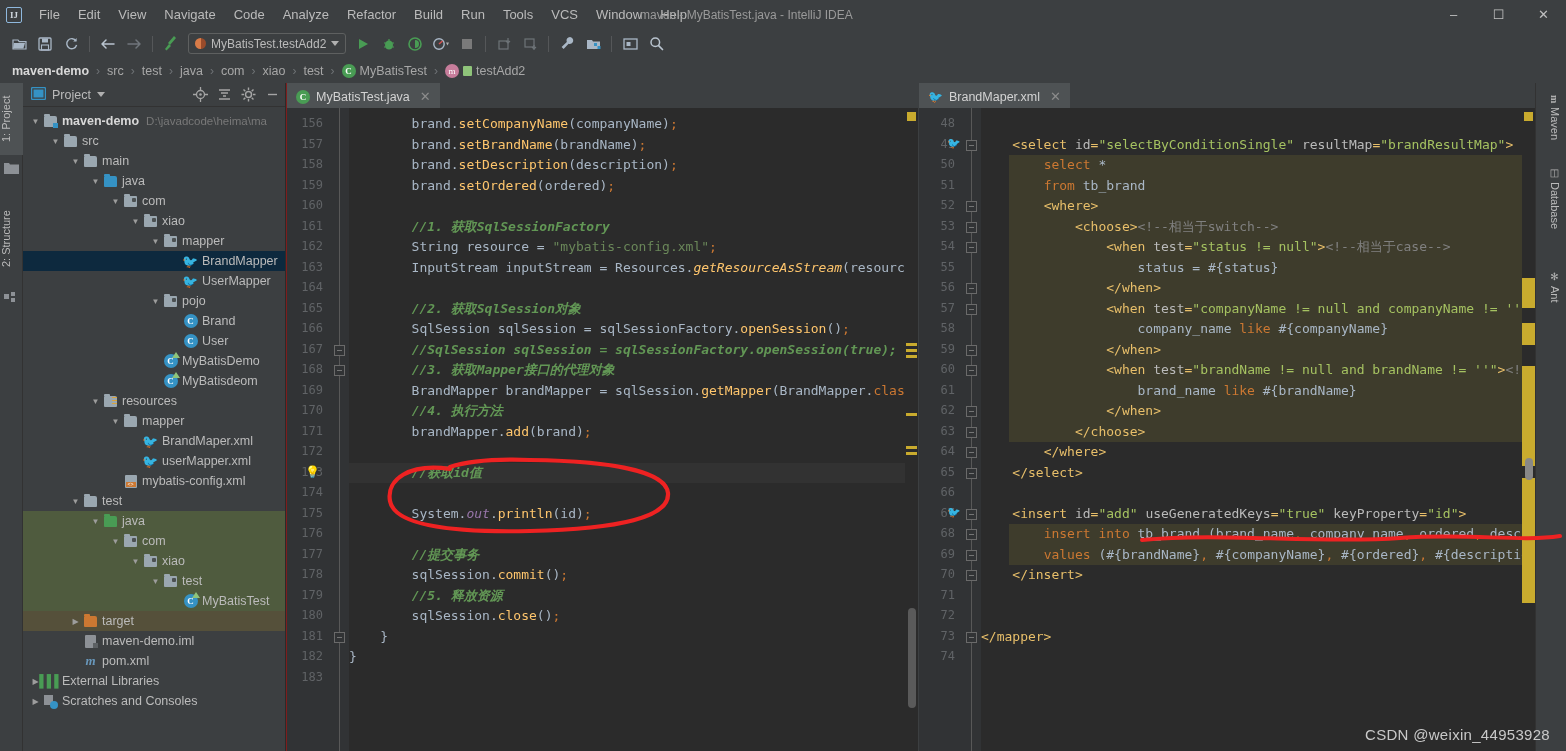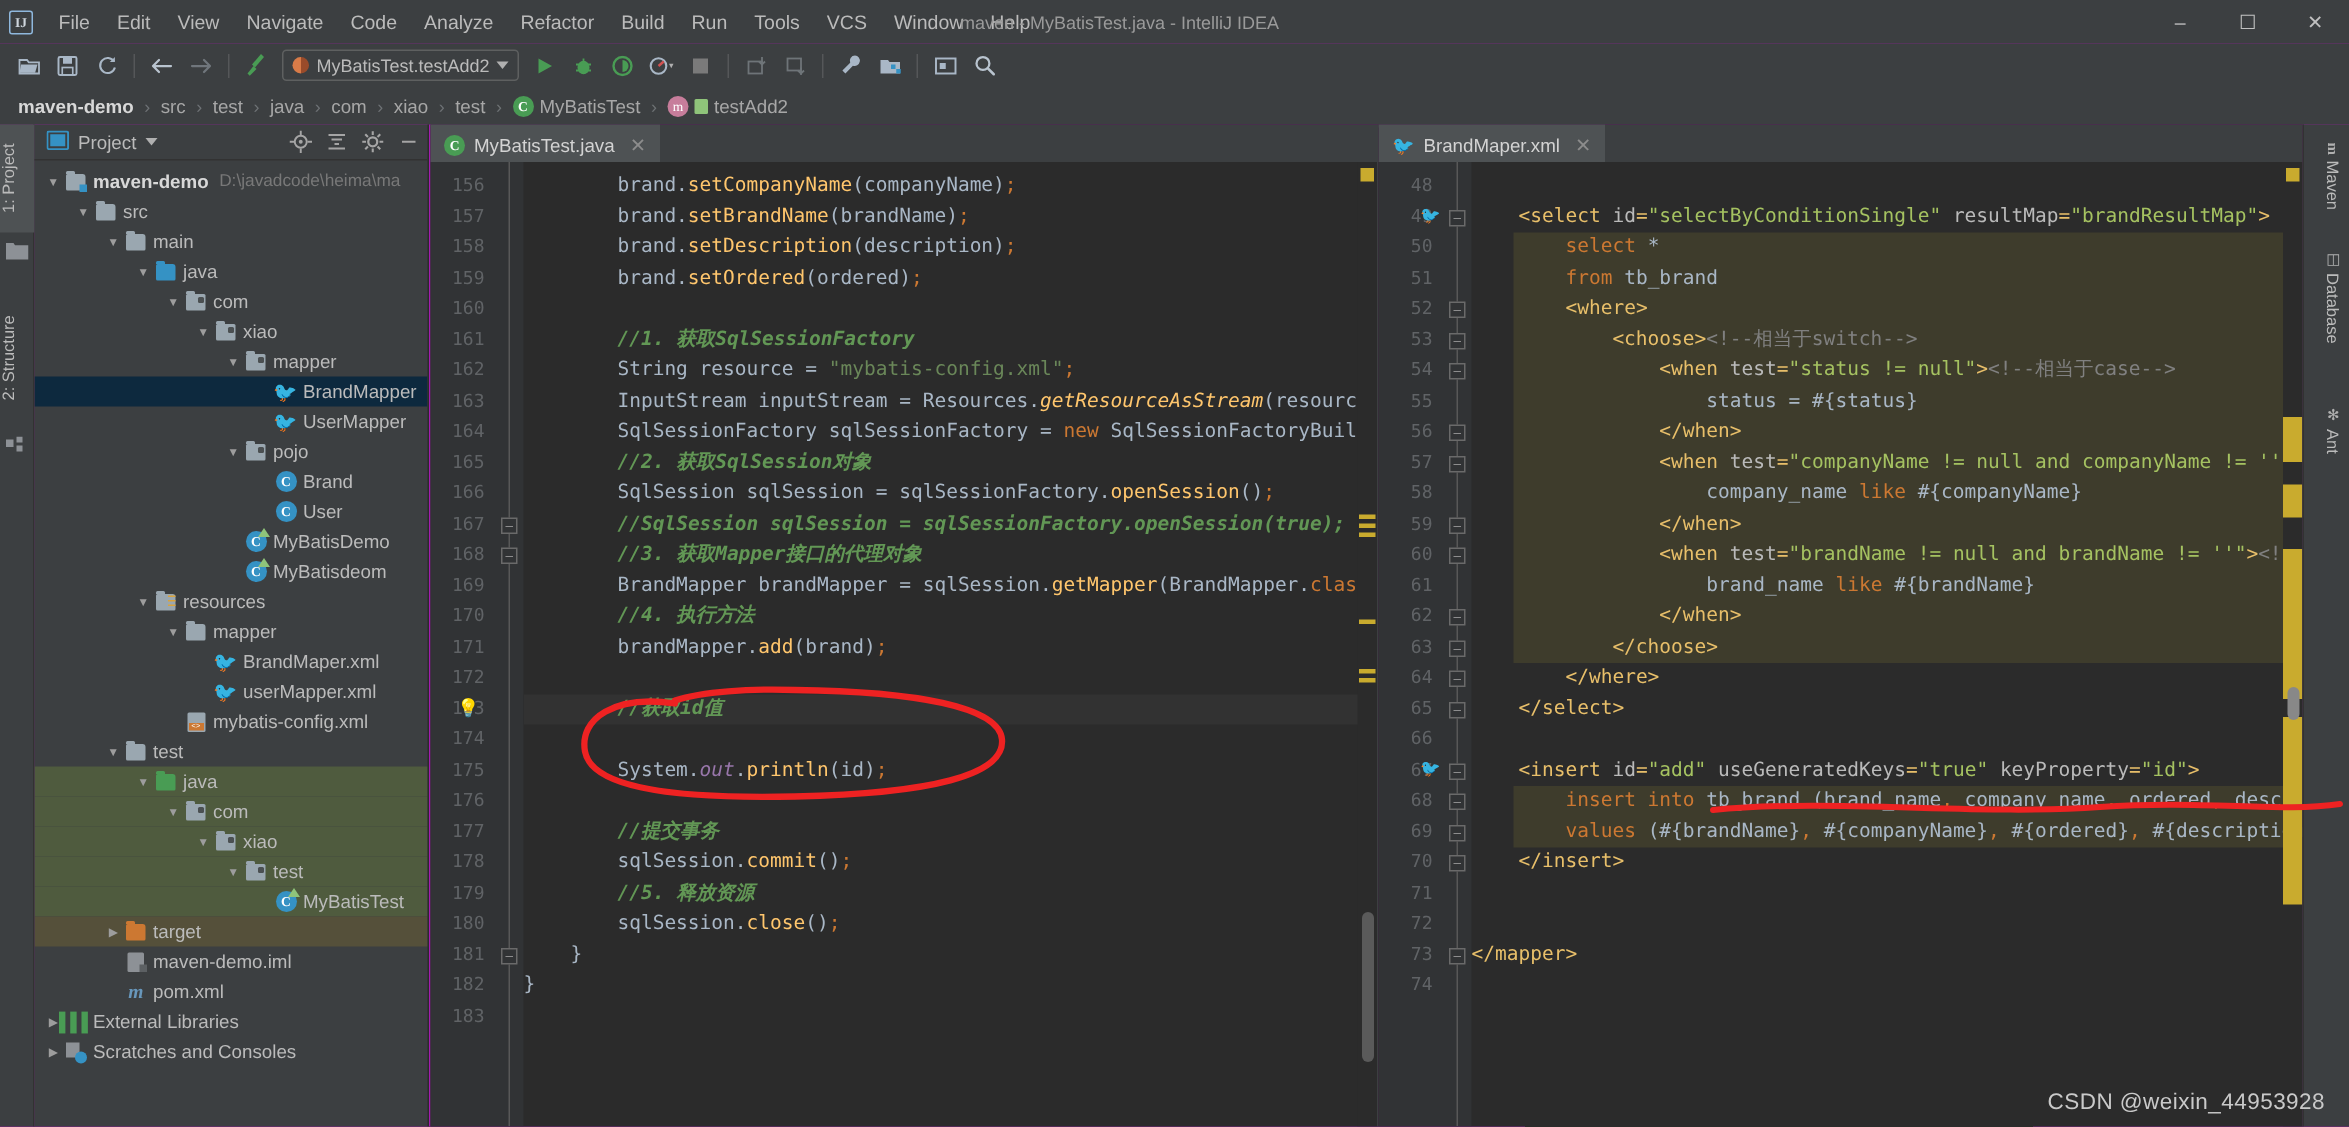--- a/index.html
+++ b/index.html
@@ -4,21 +4,21 @@
 <style>
   * { box-sizing: border-box; }
   html, body {
     margin: 0; padding: 0;
     width: 1566px; height: 751px;
     overflow: hidden;
     background: #3c3f41;
     font-family: "Liberation Sans", sans-serif;
     -webkit-font-smoothing: antialiased;
   }
-  #app { position: relative; width: 1566px; height: 751px; background: #a21caf; }
+  #app { position: relative; width: 1566px; height: 751px; background: #7f1d1d; }
 
   
   .titlebar {
     position: absolute; top: 0; left: 0; width: 1566px; height: 29px;
     background: #3c3f41; display: flex; align-items: center;
   }
   .ij-logo {
     width: 16px; height: 16px; margin: 0 8px 0 6px;
     border: 1px solid #8fb8dd; border-radius: 2px;
     color: #cfd6dd; font-size: 9px; font-weight: bold;
@@ -760,21 +760,20 @@
             </div>
           <div class="codearea" id="code-java">
               <div class="cl" style="top: 6px;">        brand.<span class="mth">setCompanyName</span>(companyName)<span class="kw">;</span></div>
               <div class="cl" style="top: 26.5px;">        brand.<span class="mth">setBrandName</span>(brandName)<span class="kw">;</span></div>
               <div class="cl" style="top: 47px;">        brand.<span class="mth">setDescription</span>(description)<span class="kw">;</span></div>
               <div class="cl" style="top: 67.5px;">        brand.<span class="mth">setOrdered</span>(ordered)<span class="kw">;</span></div>
               <div class="cl" style="top: 88px;"></div>
               <div class="cl" style="top: 108.5px;">        <span class="cmt">//1. 获取SqlSessionFactory</span></div>
               <div class="cl" style="top: 129px;">        String resource = <span class="str">"mybatis-config.xml"</span><span class="kw">;</span></div>
               <div class="cl" style="top: 149.5px;">        InputStream inputStream = Resources.<span class="mth itl">getResourceAsStream</span>(resourc</div>
-              <div class="cl" style="top: 170px;">        SqlSessionFactory sqlSessionFactory = <span class="kw">new</span> SqlSessionFactoryBuil</div>
               <div class="cl" style="top: 190.5px;">        <span class="cmt">//2. 获取SqlSession对象</span></div>
               <div class="cl" style="top: 211px;">        SqlSession sqlSession = sqlSessionFactory.<span class="mth">openSession</span>()<span class="kw">;</span></div>
               <div class="cl" style="top: 231.5px;">        <span class="cmt">//SqlSession sqlSession = sqlSessionFactory.openSession(true);</span></div>
               <div class="cl" style="top: 252px;">        <span class="cmt">//3. 获取Mapper接口的代理对象</span></div>
               <div class="cl" style="top: 272.5px;">        BrandMapper brandMapper = sqlSession.<span class="mth">getMapper</span>(BrandMapper.<span class="kw">clas</span></div>
               <div class="cl" style="top: 293px;">        <span class="cmt">//4. 执行方法</span></div>
               <div class="cl" style="top: 313.5px;">        brandMapper.<span class="mth">add</span>(brand)<span class="kw">;</span></div>
               <div class="cl" style="top: 334px;"></div>
               <div class="rowhl" style="top: 354.5px;"></div>
               <div class="cl" style="top: 354.5px;">        <span class="cmt">//获取id值</span></div>

